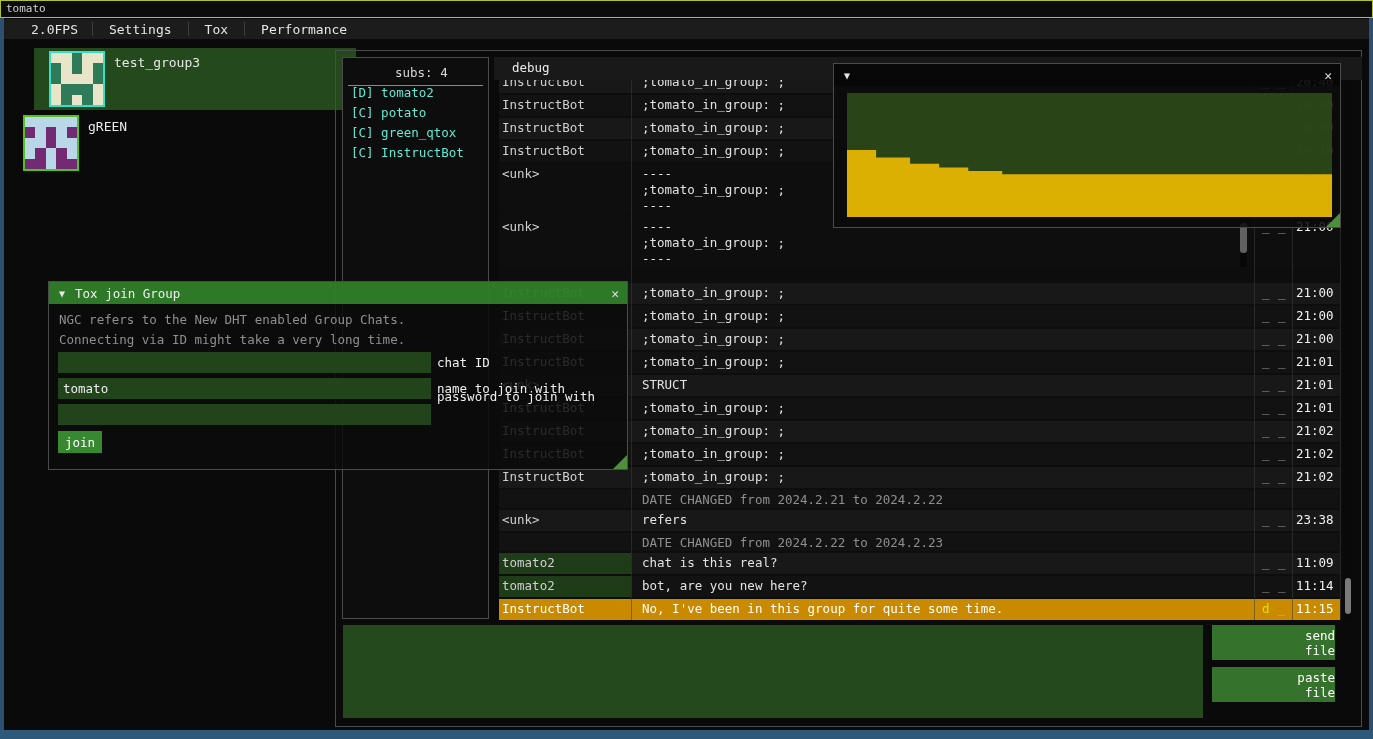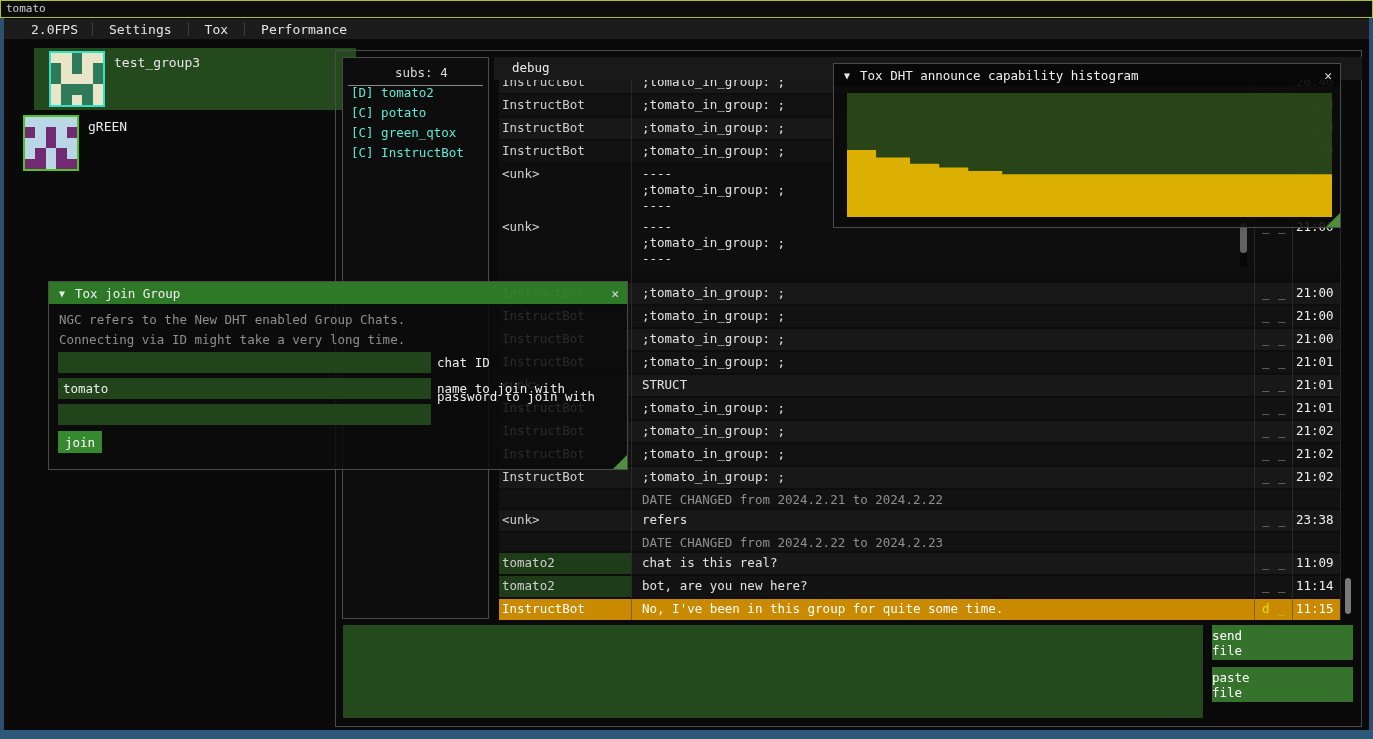--- a/index.html
+++ b/index.html
@@ -53,22 +53,22 @@
   .row-orange .sender, .row-orange .msg, .row-orange .time { color:#fff; }
   .coldiv { top:80px; width:1px; height:540px; background:rgba(60,60,60,0.55); z-index:3; }
   .scroll-track { left:1344px; top:80px; width:8px; height:540px; background:#090909; }
   .scroll-pill { left:1345px; top:578px; width:6px; height:36px; background:#7a7a7a; border-radius:3px; }
   .mini-track { width:7px; background:rgba(0,0,0,0.45); }
   .mini-pill { width:7px; background:#616161; border-radius:3px; }
 
   
   .chat-input { left:343px; top:625px; width:860px; height:93px; background:#24491c; border:none;
                 resize:none; outline:none; color:#e8e8e8; font-family:"DejaVu Sans Mono",monospace; font-size:12.5px; padding:4px; }
-  .file-btn { left:1212px; width:141px; height:35px; background:#35722b; color:#fff;
-              display:flex; flex-direction:column; align-items:flex-start; justify-content:center;
+  .file-btn { left:1212px; width:123px; height:35px; background:#35722b; color:#fff;
+              display:flex; flex-direction:column; align-items:flex-end; justify-content:center;
               line-height:15px; font-size:12.5px; cursor:default; }
 
   
   .fwin { border:1px solid #4b4b4b; z-index:10; }
   .fwin-title { display:flex; align-items:center; height:22px; color:#f0f0f0; }
   .collapse-arrow { font-size:10px; margin:0 10px; color:#e8e8e8; }
   .close-x { margin-left:auto; margin-right:8px; color:#dcdcdc; font-size:13px; cursor:default; }
   .grip { position:absolute; right:0; bottom:0; width:0; height:0;
           border-left:14px solid transparent; border-bottom:14px solid #4e8f3e; }
 
@@ -346,21 +346,20 @@
     <span>file</span>
   </div>
   <div class="abs file-btn" style="top:667px">
     <span>paste</span>
     <span>file</span>
   </div>
 
   <div class="abs fwin hist-win">
     <div class="fwin-title hist-title">
       <span class="collapse-arrow">▼</span>
-      <span>Tox DHT announce capability histogram</span>
       <span class="close-x">✕</span>
     </div>
     <div class="hist-body">
       <svg class="hist-plot" id="hist-svg" viewBox="0 0 485 124" preserveAspectRatio="none">
           <rect width="485" height="124" fill="#2c4b1a" fill-opacity="0.9"></rect>
           <polygon points="0,124 0,57.03999999999999 29.099999999999998,57.03999999999999 29.099999999999998,64.48 63.050000000000004,64.48 63.050000000000004,70.68 92.15,70.68 92.15,74.4 121.25,74.4 121.25,78.12 155.20000000000002,78.12 155.20000000000002,81.22 485,81.22 485,124" fill="#e2b303" fill-opacity="0.97"></polygon>
         </svg>
     </div>
     <div class="grip"></div>
   </div>

